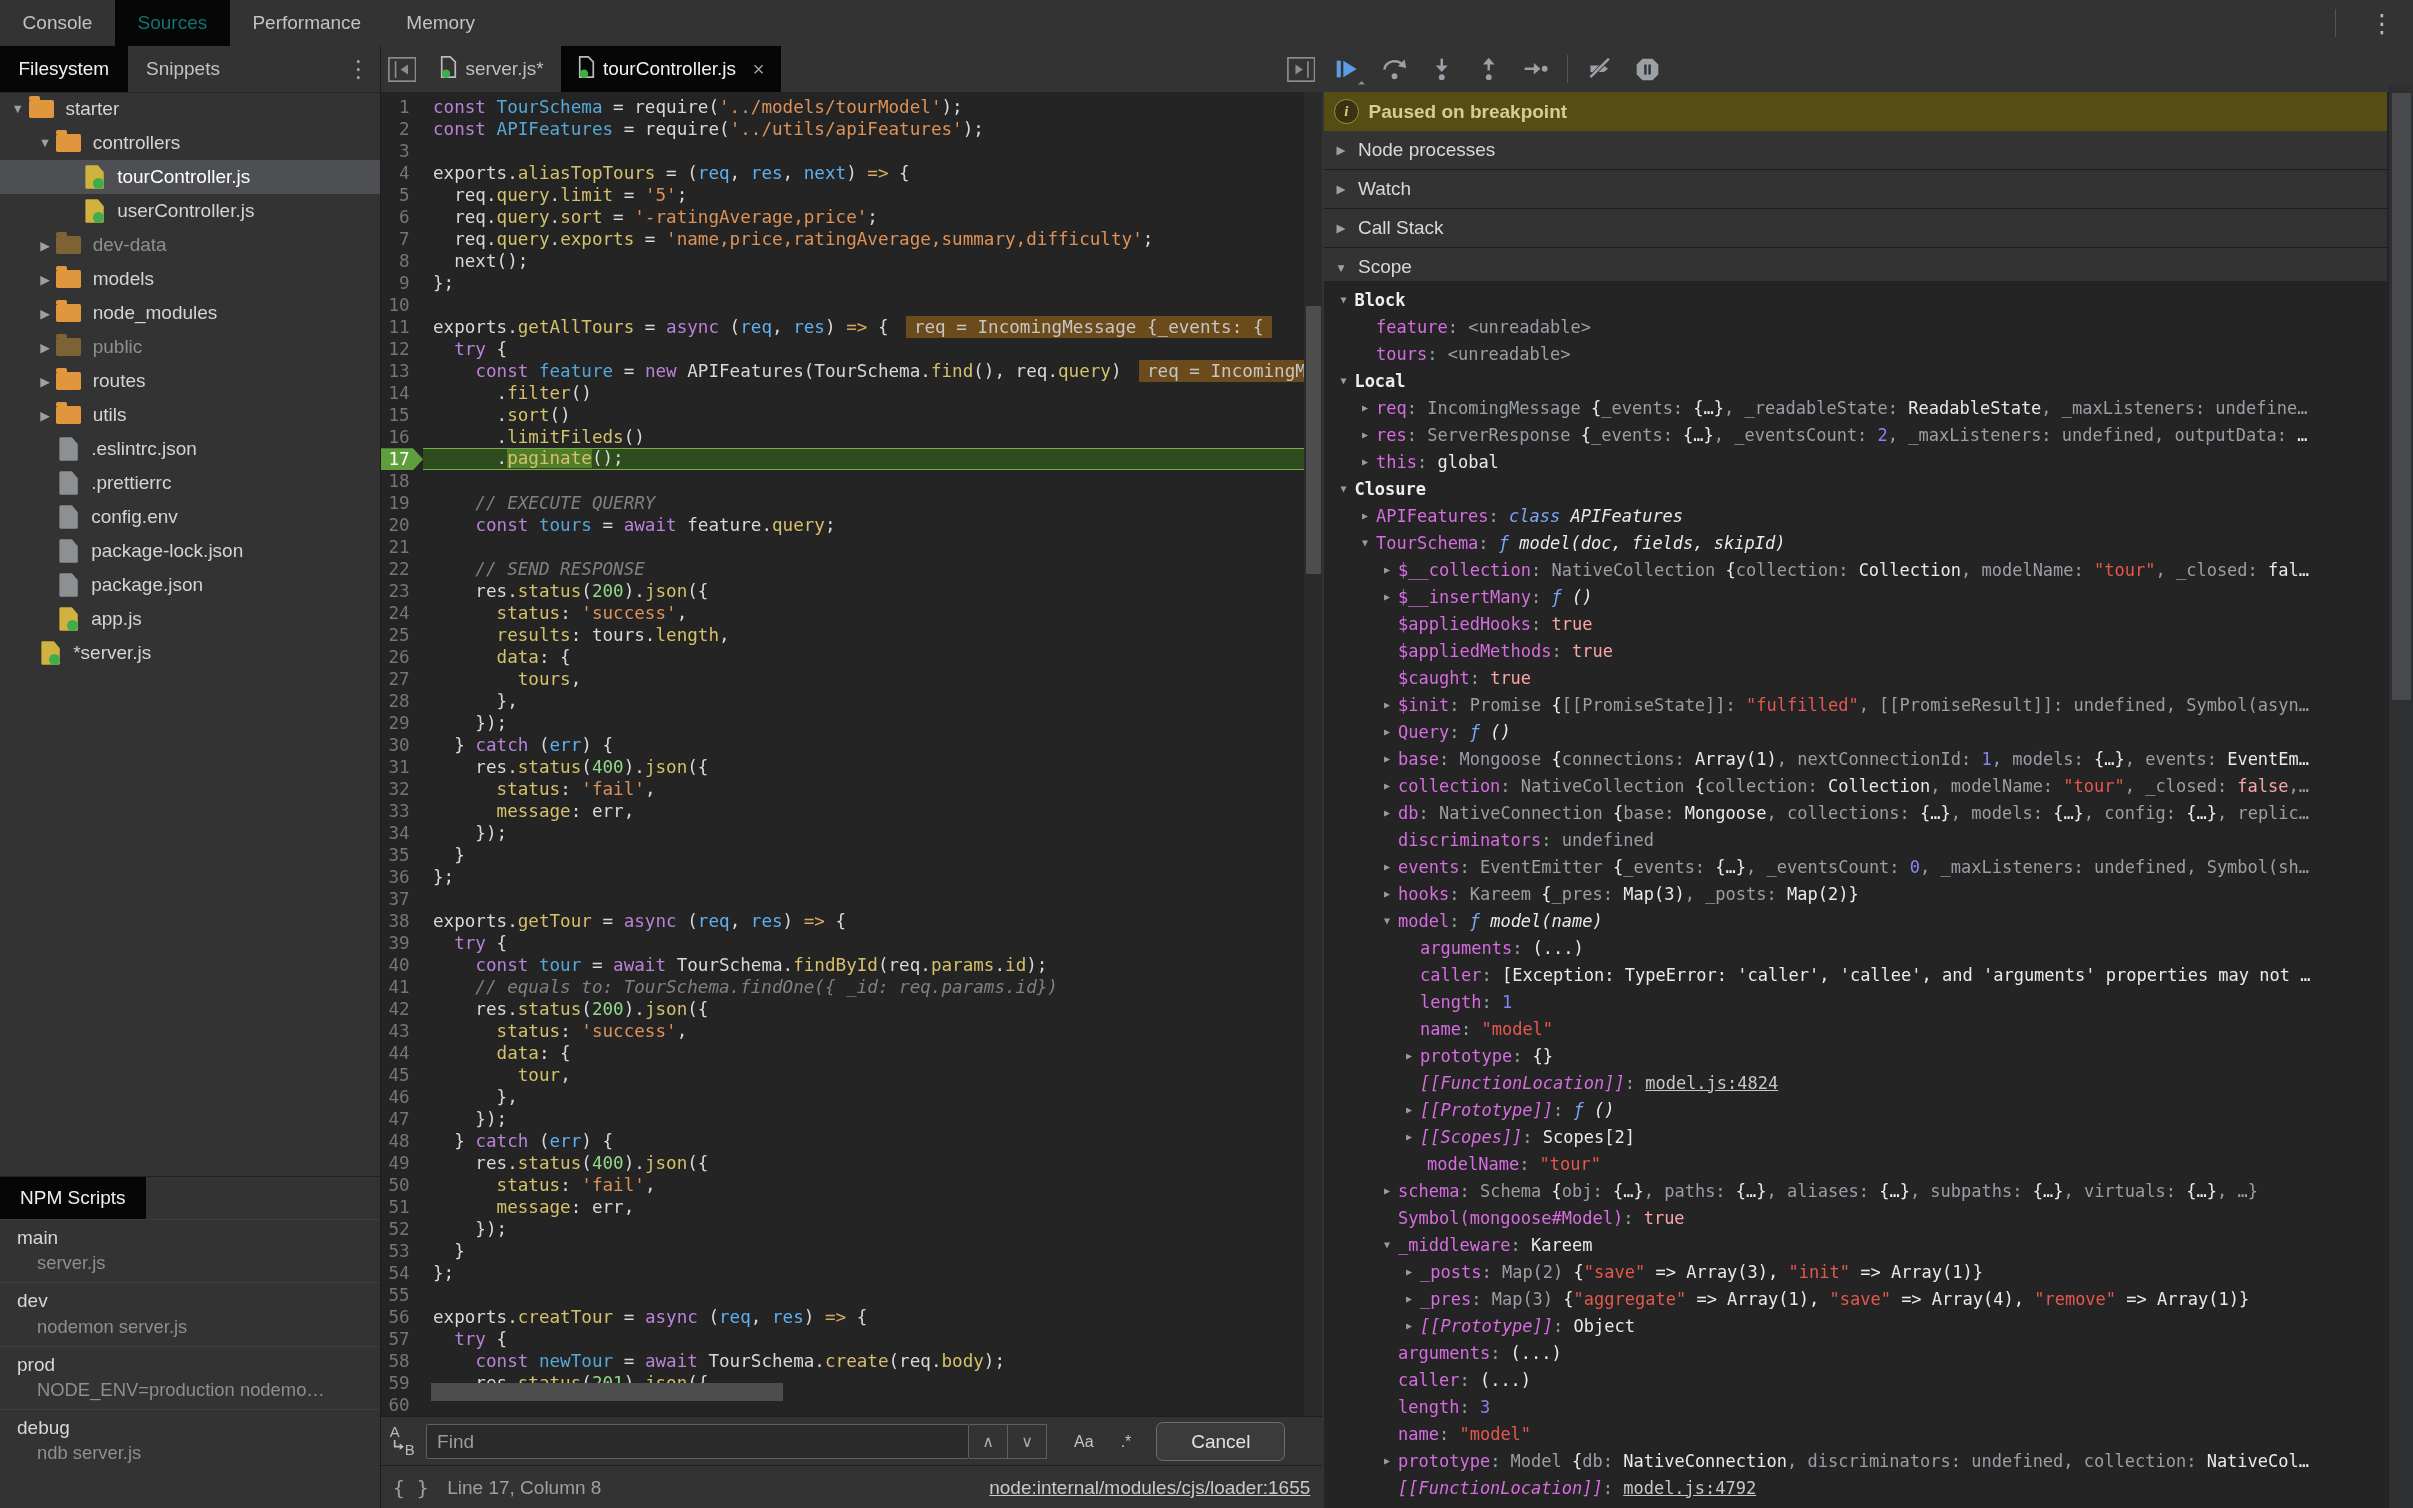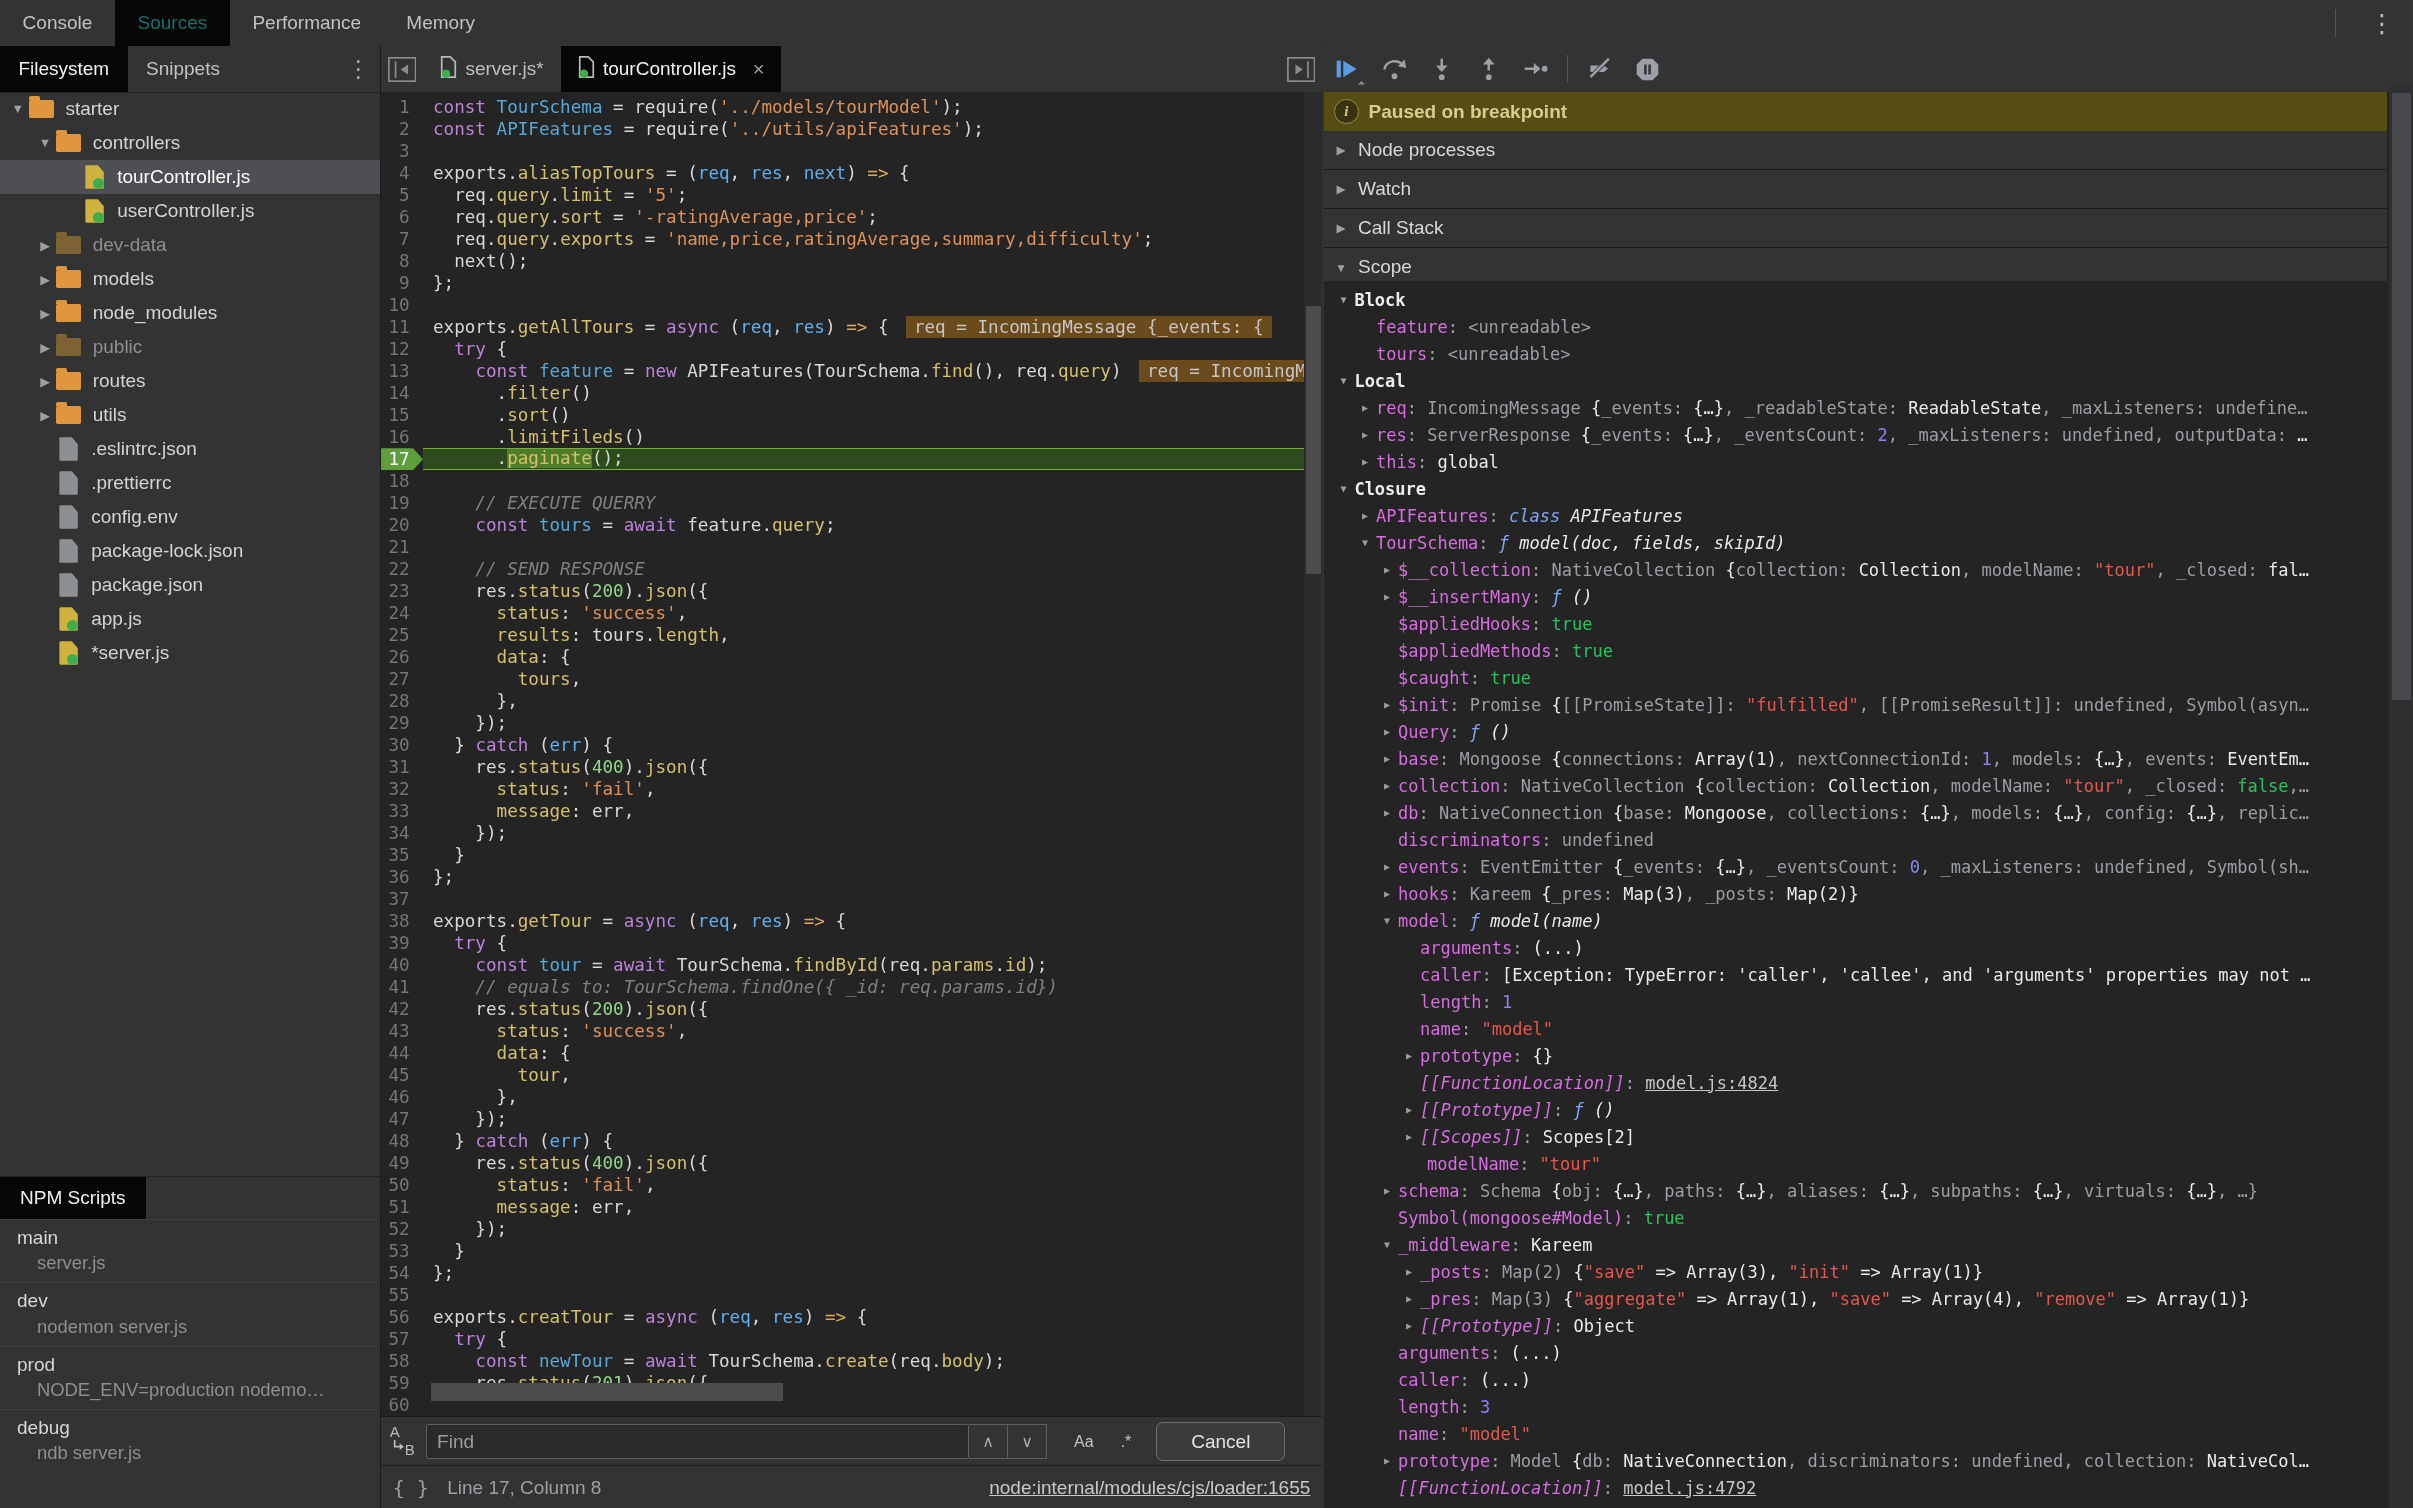--- a/index.html
+++ b/index.html
@@ -89,21 +89,21 @@
   .dsep{width:0.8px;height:28.5px;background:#555;margin:0 8.4px;}
   #banner{position:absolute;left:0;top:46px;width:1063px;height:39px;background:#564d15;display:flex;align-items:center;color:#d8cc8e;font-size:19px;font-weight:bold;}
   #banner .iico{width:22.6px;height:22.6px;border-radius:50%;background:#393310;border:0.8px solid #9a8d4a;color:#d8cc8e;display:flex;align-items:center;justify-content:center;font-size:15px;font-style:italic;font-weight:bold;margin:0 10px 0 10px;font-family:"Liberation Serif",serif;}
   #sections{position:absolute;left:0;top:85px;width:1063px;}
   .shead{height:38px;background:#333;border-bottom:0.8px solid #1d1d1d;display:flex;align-items:center;font-size:19px;color:#d6d8da;}
   .shead .sarr{width:34px;text-align:center;font-size:11.7px;color:#9da0a3;}
   #scope{position:absolute;left:0;top:235px;width:1063px;height:1227px;overflow:hidden;background:#242424;padding-top:5px;}
   .srow{height:27px;display:flex;align-items:center;font-family:"DejaVu Sans Mono","Liberation Mono",monospace;font-size:17px;white-space:pre;overflow:hidden;}
   .sarrow{flex:0 0 22px;text-align:center;font-size:10px;color:#9c9c9c;}
   .sp-p{color:#d66de0}.sp-e{color:#d66de0;font-style:italic}.sp-g{color:#9a9fa5}.sp-w{color:#eaeaea}
-  .sp-s{color:#e5584e}.sp-n{color:#8885f2}.sp-b{color:#22c55e}.sp-f{color:#7ea6f5;font-style:italic}
+  .sp-s{color:#e5584e}.sp-n{color:#8885f2}.sp-b{color:#fca5a5}.sp-f{color:#7ea6f5;font-style:italic}
   .sp-i{color:#eaeaea;font-style:italic}.sp-l{color:#c7c7c7;text-decoration:underline}
   .sp-hdr{color:#ededed;font-weight:bold}.sp-dim{color:#9a9fa5}
   #rscroll{position:absolute;left:1065px;top:39px;width:24px;height:1424px;background:#2e2f31;}
   #rthumb{position:absolute;left:2.5px;top:8.4px;width:19px;height:607px;background:#47494c;}
 </style>
 </head>
 <body>
 
 <div id="app">
 
@@ -208,21 +208,21 @@
           <span class="fico"></span>
           <span>package.json</span>
         </div>
         <div class="trow" style="padding-left: 34px;">
           <span class="tarrow"></span>
           <span class="fico js">
             <span class="gdot"></span>
           </span>
           <span>app.js</span>
         </div>
-        <div class="trow" style="padding-left: 34px;">
+        <div class="trow" style="padding-left: 16px;">
           <span class="tarrow"></span>
           <span class="fico js">
             <span class="gdot"></span>
           </span>
           <span>*server.js</span>
         </div>
       </div>
     <div id="npm">
       <div id="npm-tab">NPM Scripts</div>
       <div id="npm-list">

